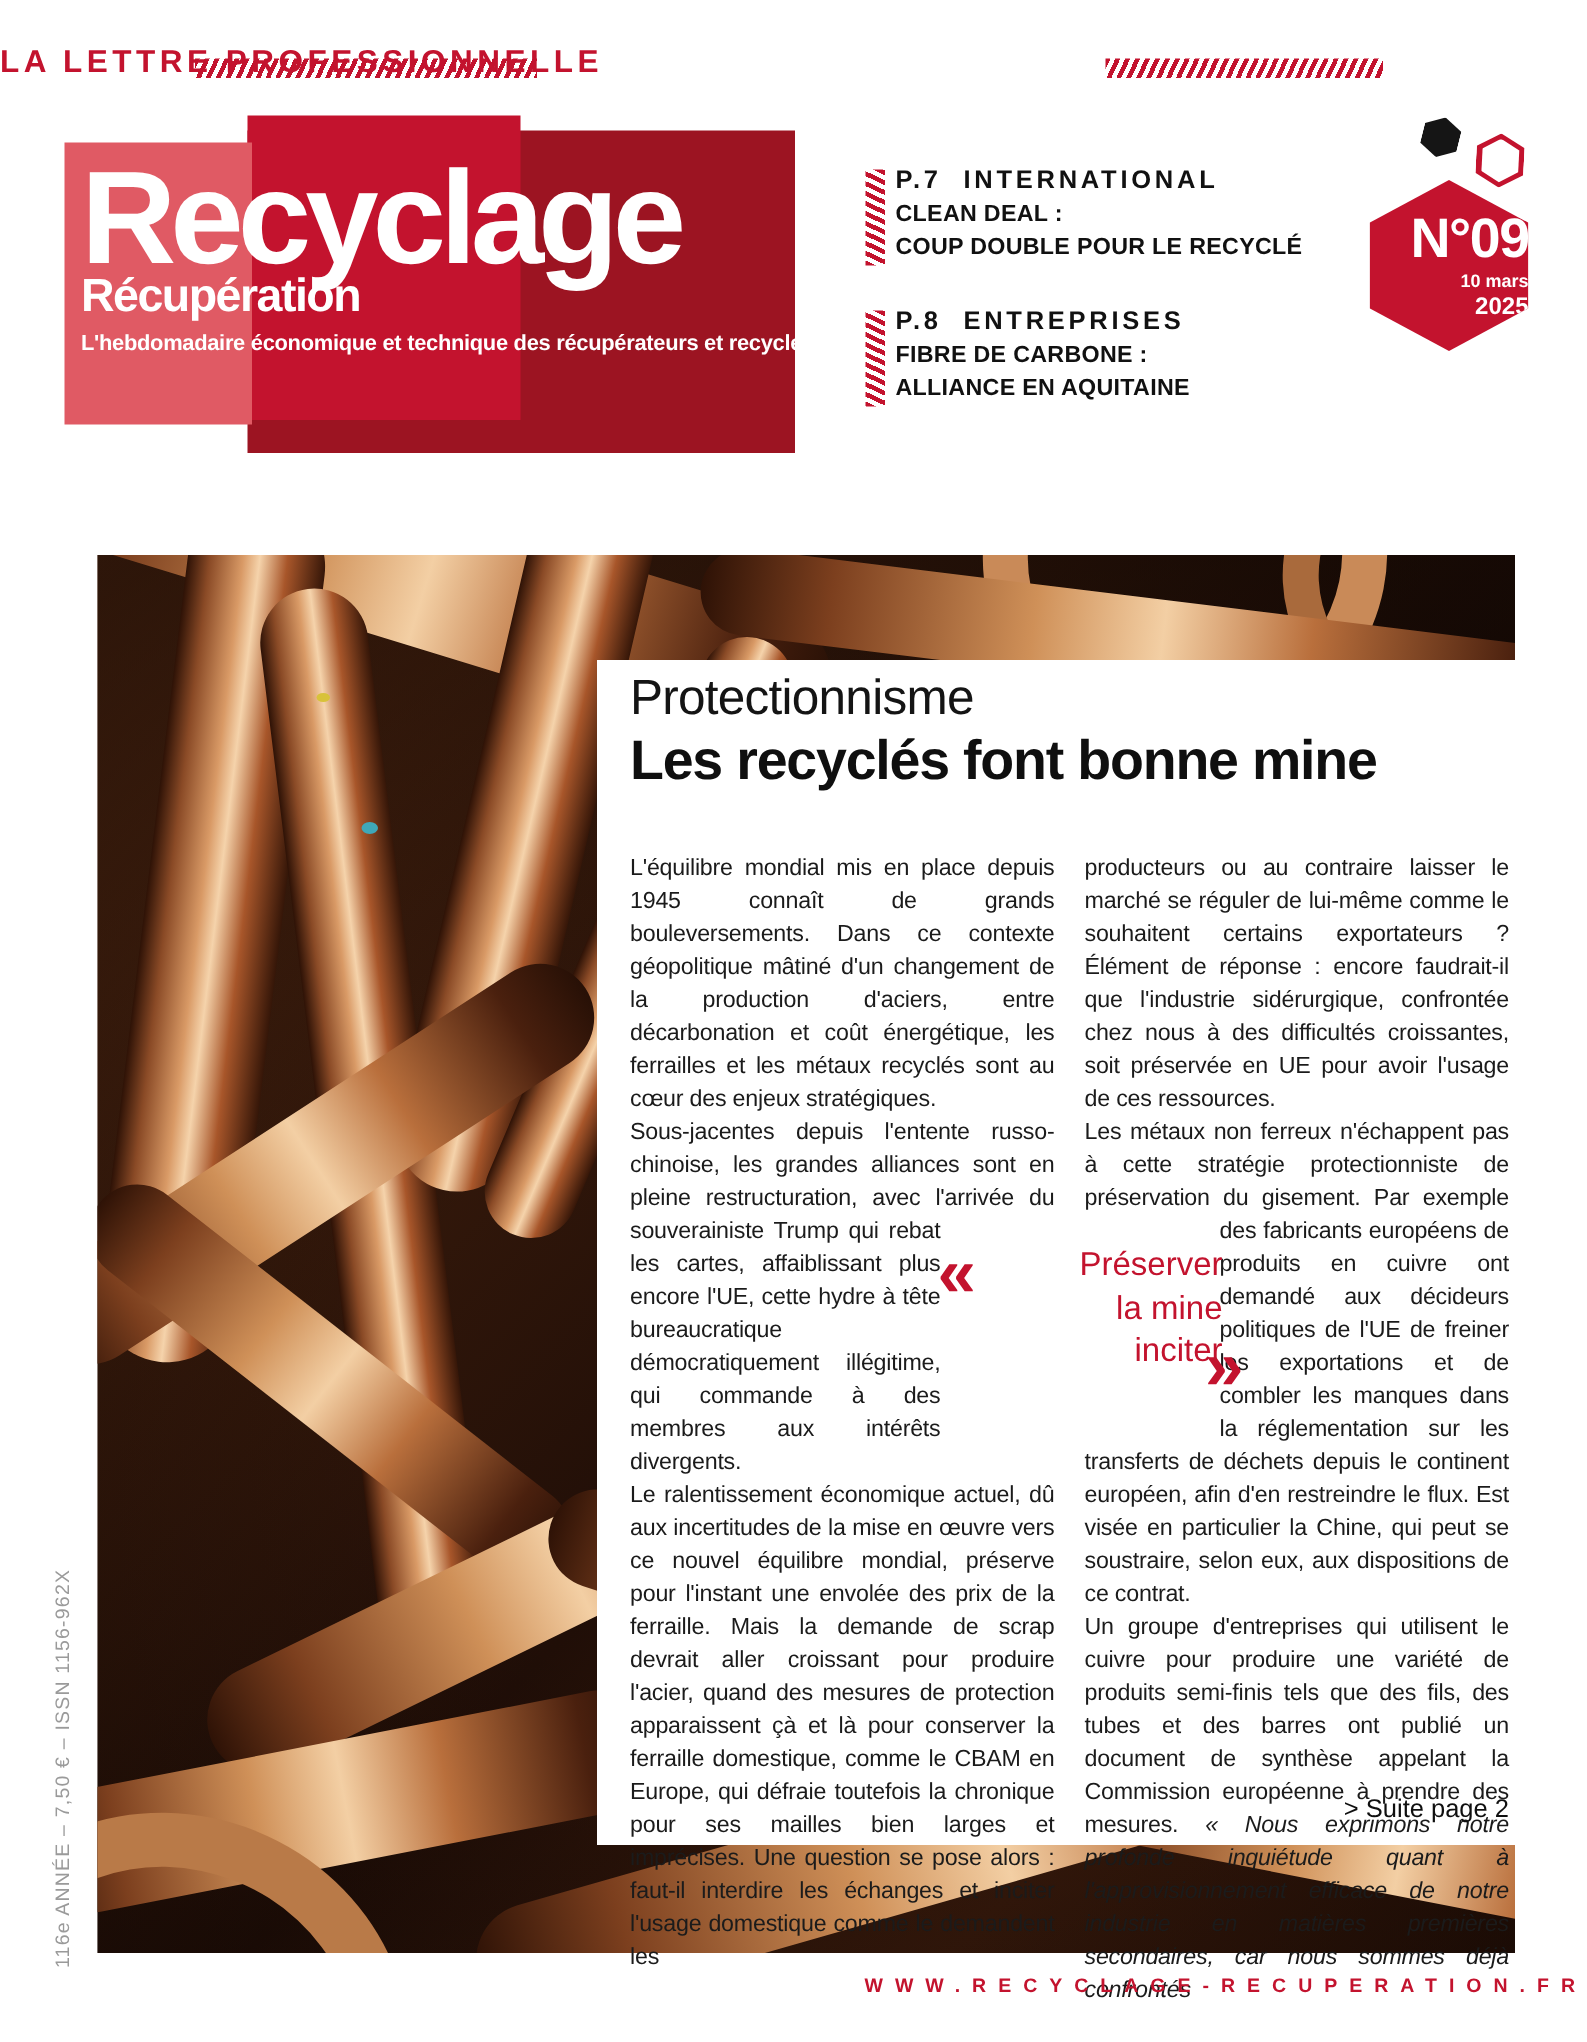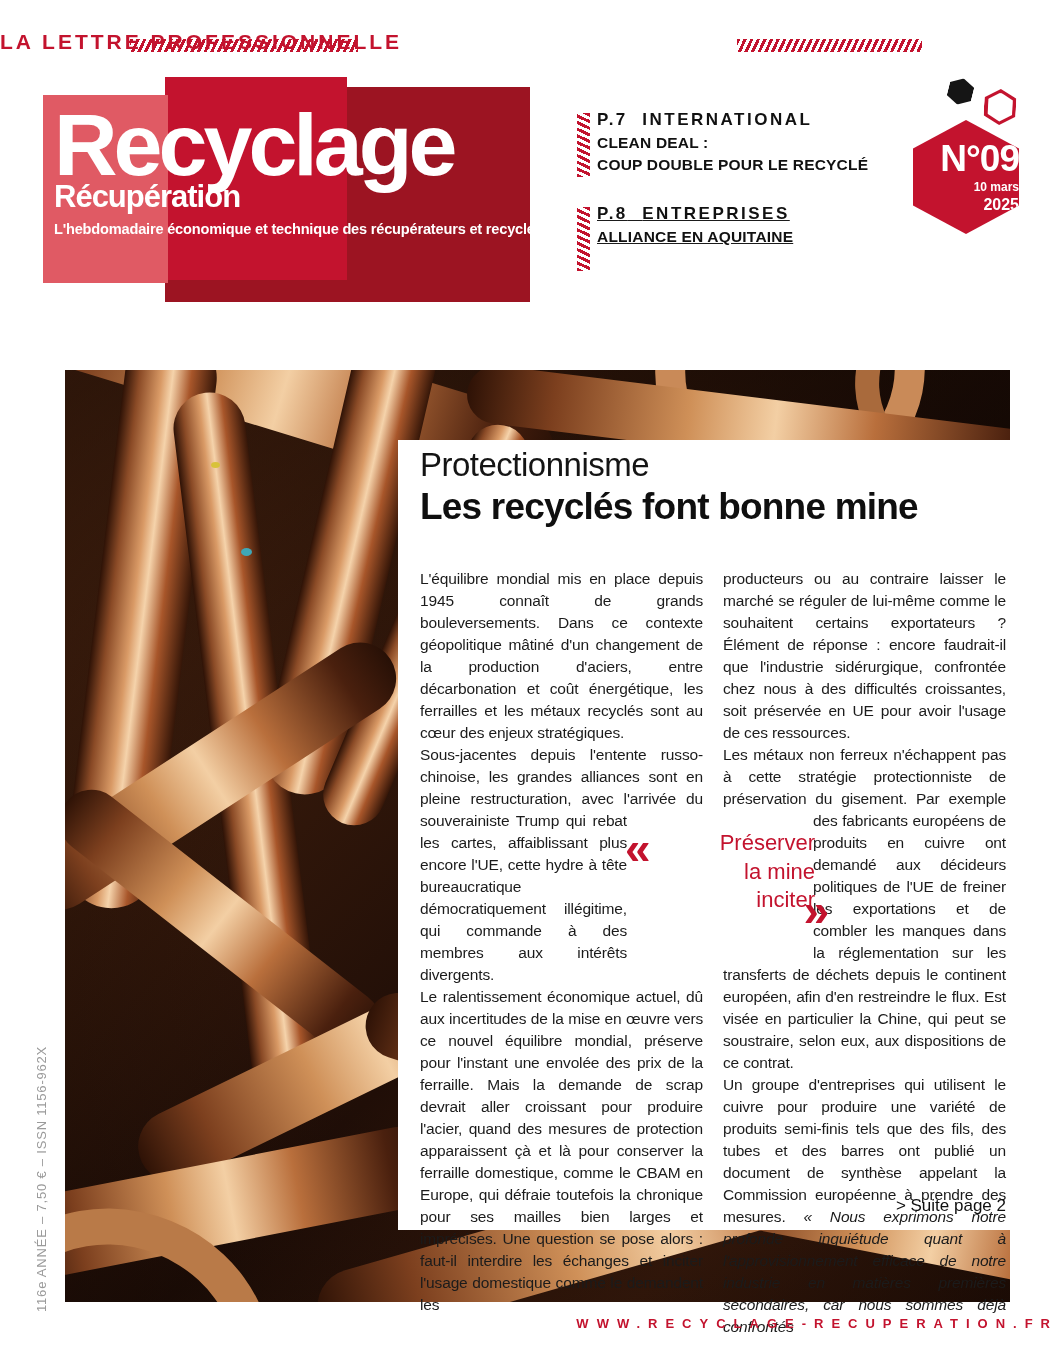--- a/index.html
+++ b/index.html
@@ -148,25 +148,26 @@
   <div class="hatch-v" style="left:577px; top:113px;"></div>
   <div class="toc-item" style="top:110px;">
     <div class="toc-head">
       <span>P.7</span>&nbsp;
       <span>INTERNATIONAL</span>
     </div>
     <div class="toc-line">CLEAN DEAL :</div>
     <div class="toc-line">COUP DOUBLE POUR LE RECYCLÉ</div>
   </div>
   <div class="hatch-v" style="left:577px; top:207px;"></div>
-  <div class="toc-item" style="top:204px;text-decoration:underline;">
+  <div class="toc-item" style="top:204px;">
     <div class="toc-head">
       <span>P.8</span>&nbsp;
       <span>ENTREPRISES</span>
     </div>
+    <div class="toc-line">FIBRE DE CARBONE :</div>
     <div class="toc-line">ALLIANCE EN AQUITAINE</div>
   </div>
 
   <div class="hex hex-black"></div>
   <div class="hex hex-outline">
       <div class="inner"></div>
     </div>
   <div class="hex hex-big">
     <div class="hex-num">N°09</div>
     <div class="hex-date">10 mars</div>

